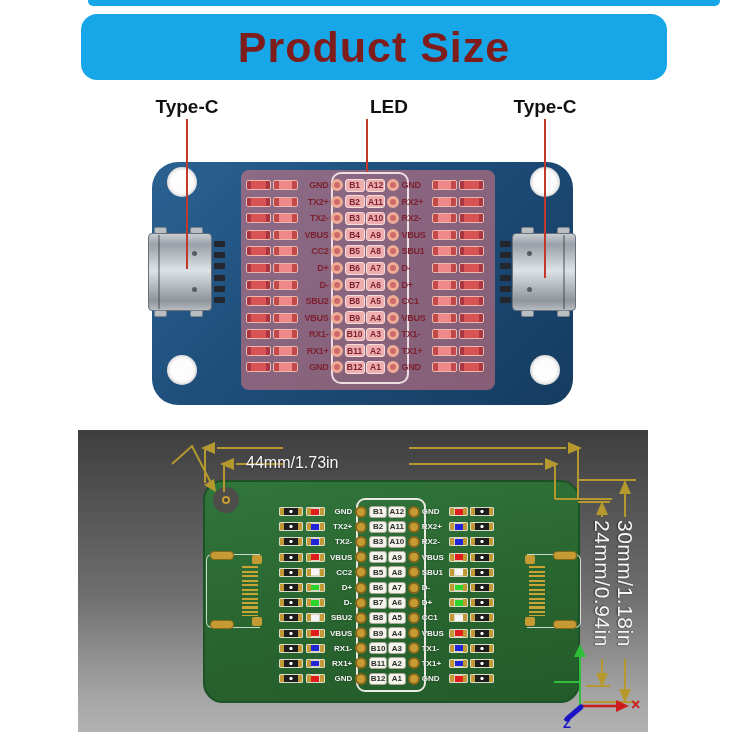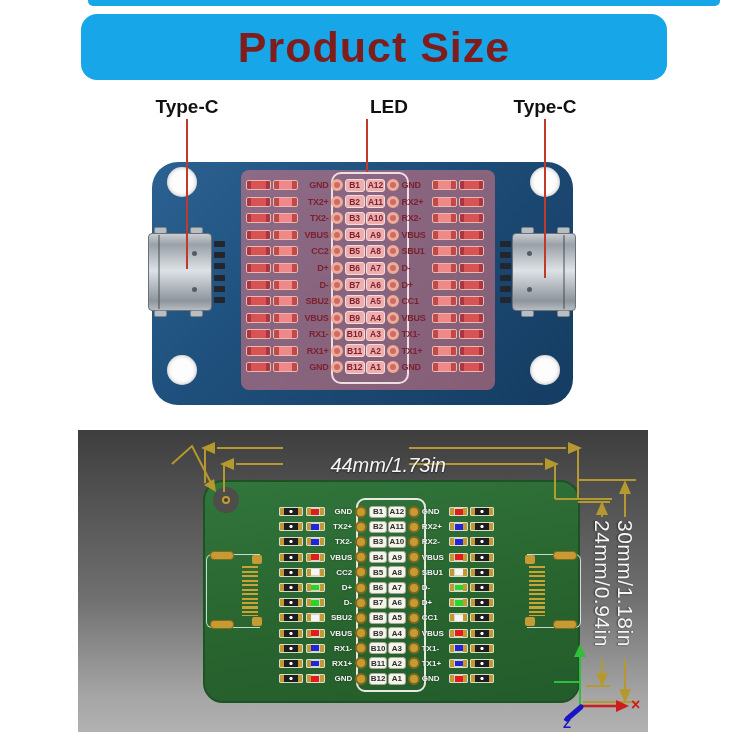--- a/index.html
+++ b/index.html
@@ -121,21 +121,21 @@
   .fp .comb { position:absolute; top:12px; width:16px; height:50px;
               background:repeating-linear-gradient(180deg,#c9a435 0 2.2px, rgba(0,0,0,0) 2.2px 4.5px); }
   .fp-left  .comb { left:36px; } .fp-right .comb { left:8px; }
   .fp .lp { position:absolute; width:10px; height:9px; background:#c79b33; border-radius:2px; }
   .fp-left  .lp1 { left:46px; top:1px; }  .fp-left  .lp2 { left:46px; top:63px; }
   .fp-right .lp1 { left:4px;  top:1px; }  .fp-right .lp2 { left:4px;  top:63px; }
 
   
   .dim { position:absolute; color:#f6f6f6; text-shadow:0 1px 2px rgba(0,0,0,.6); }
   .dim-50 { left:168px; top:3px;  width:200px; text-align:center; font-size:22px; }
-  .dim-44 { left:168px; top:24px; width:200px; text-align:right; font-size:20px;font-style:italic; }
+  .dim-44 { left:168px; top:24px; width:200px; text-align:left; font-size:16px; }
   .vert { writing-mode:vertical-rl; font-size:21px; letter-spacing:.5px; }
   .dim-30 { left:535px; top:90px; height:150px; }
   .dim-24 { left:512px; top:90px; height:150px; }
   .dim-hole { position:absolute; left:4px; top:26px; width:92px; text-align:center;
               color:#161616; font-size:21px; line-height:23px; }
   .axis-x-label { position:absolute; left:553px; top:266px; color:#cc1d1d; font-size:16px; font-weight:bold; }
   .axis-z-label { position:absolute; left:485px; top:286px; color:#1a14c4; font-size:13px; font-weight:bold; }
   svg.dims { position:absolute; left:0; top:0; pointer-events:none; }
 </style>
 </head>

